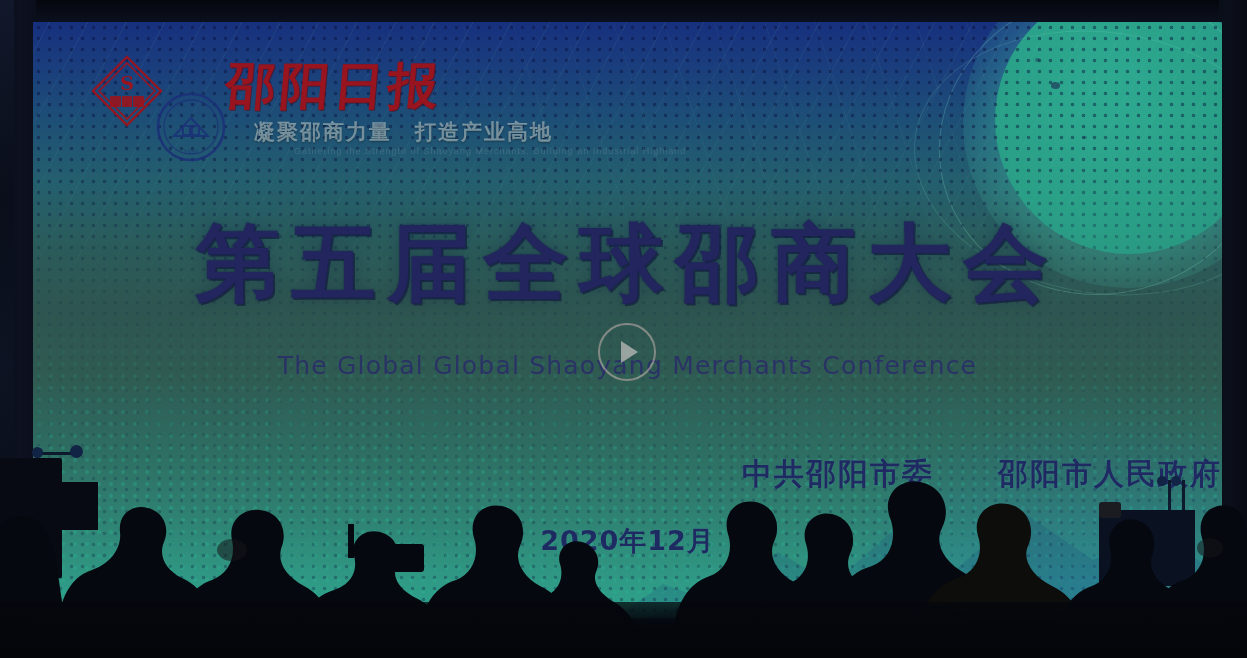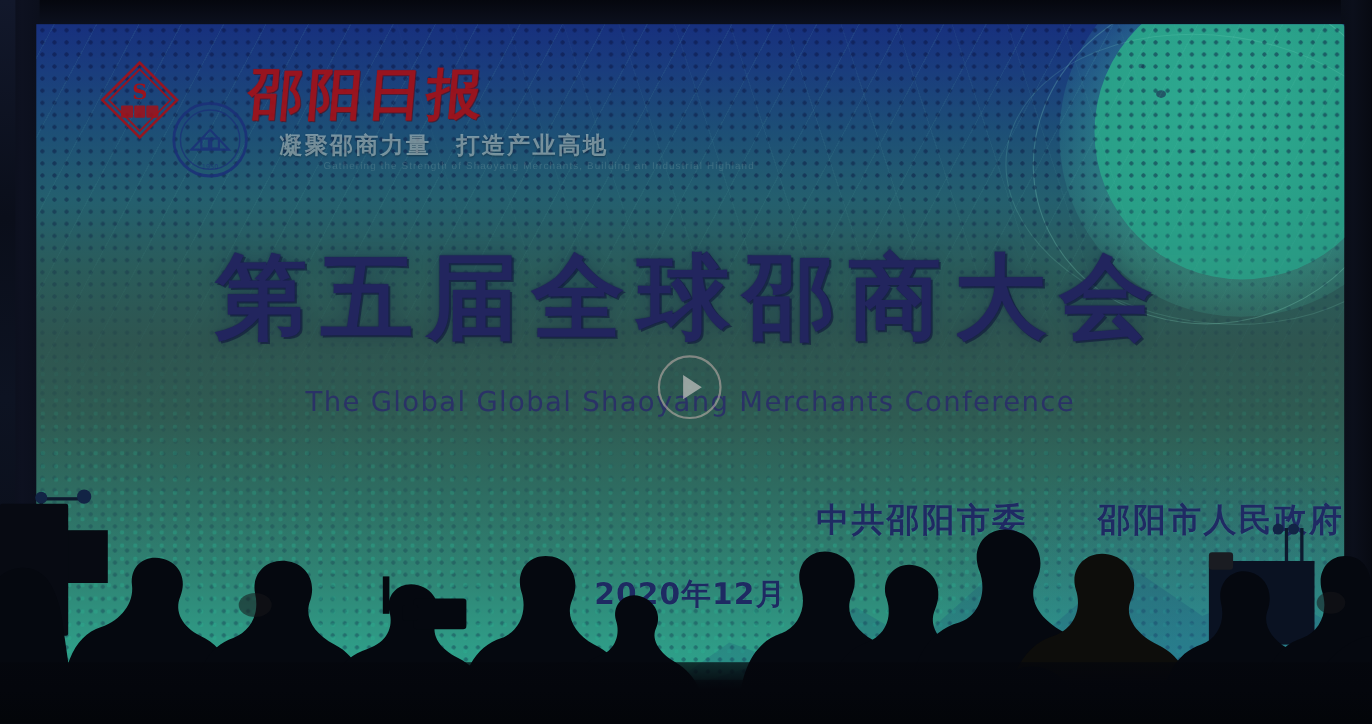--- a/index.html
+++ b/index.html
@@ -164,21 +164,21 @@
     color:rgba(160,190,190,.22);
     letter-spacing:1px;
     white-space:nowrap;
     margin-left:36px;
   }
 
   
   .title-main{
     position:absolute;left:0;right:0;top:196px;
     text-align:center;
-    font-family:Liberation Sans, sans-serif;
+    font-family:Liberation Mono, monospace;
     font-weight:700;
     font-size:84px;line-height:104px;
     letter-spacing:12px;
     color:#22255e;
     text-shadow:
       0 0 2px rgba(20,22,70,.85),
       2px 2px 0 rgba(15,18,58,.55),
       0 0 16px rgba(10,12,50,.25);
   }
   .title-sub{

